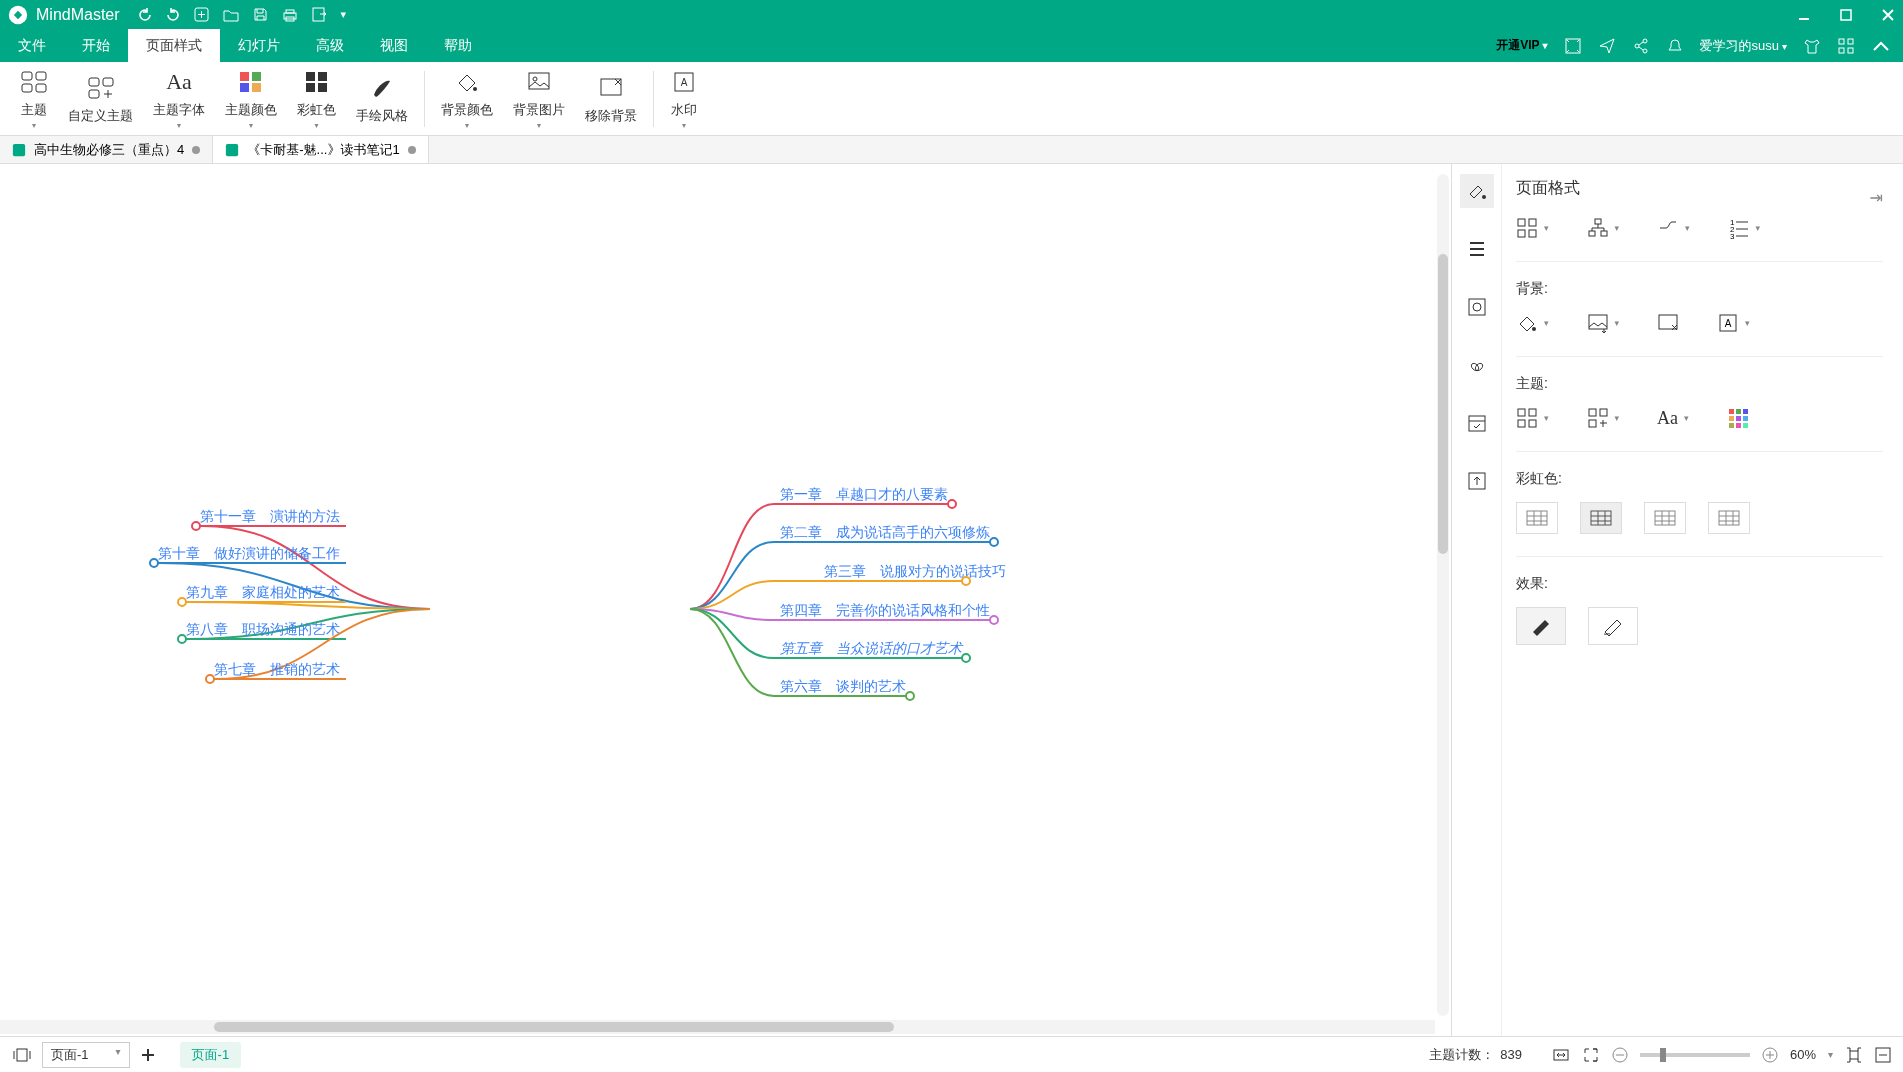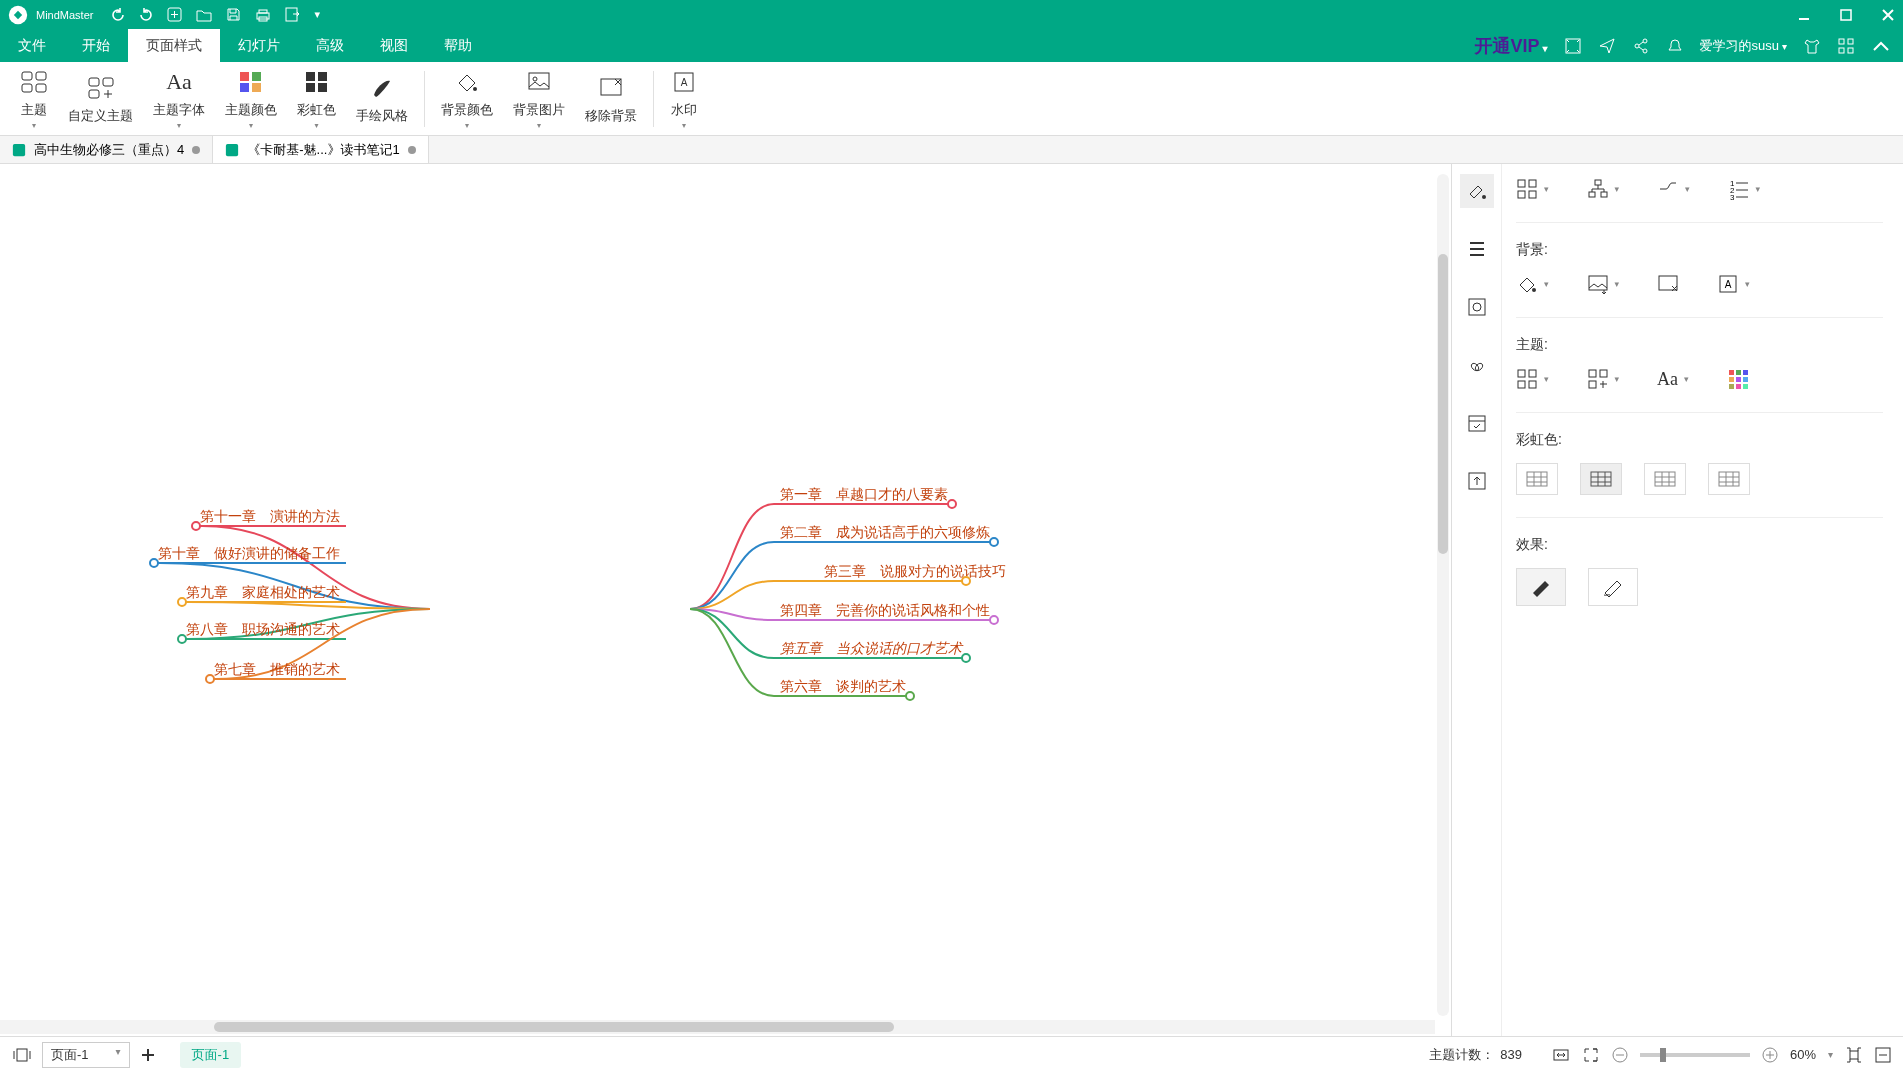--- a/index.html
+++ b/index.html
@@ -1,33 +1,33 @@
 <!DOCTYPE html>
 <html><head>
 <meta charset="utf-8">
 <style>
 * { margin: 0; padding: 0; box-sizing: border-box; font-family: "Microsoft YaHei", sans-serif; }
 body { width: 1903px; height: 1072px; overflow: hidden; background: #fff; display: flex; flex-direction: column; }
 
 
 .titlebar { height: 29px; background: #00a885; display: flex; align-items: center; padding: 0 8px; color: #fff; }
 .titlebar .logo { width: 20px; height: 20px; margin-right: 8px; }
-.titlebar .appname { font-size: 11px; }
+.titlebar .appname { font-size: 16px; }
 .titlebar .qat { display: flex; gap: 14px; margin-left: 18px; align-items: center; }
 .titlebar .qat svg { display: block; }
 .titlebar .spacer { flex: 1; }
 .titlebar .winbtns { display: flex; gap: 28px; align-items: center; }
 
 
 .menubar { height: 33px; background: #00a885; display: flex; align-items: stretch; color: #fff; font-size: 14px; }
 .menubar .mitem { padding: 0 18px; display: flex; align-items: center; cursor: pointer; }
 .menubar .mitem.active { background: #fff; color: #404040; }
 .menubar .spacer { flex: 1; }
 .menubar .right { display: flex; align-items: center; gap: 16px; padding-right: 12px; }
-.menubar .vip { color: #4c1d95; font-weight: bold; font-size: 18px; }
+.menubar .vip { color: #000000; font-weight: bold; font-size: 12px; }
 .menubar .vip::after { content: "▾"; margin-left: 3px; font-size: 10px; color: #fff; }
 .menubar .user { color: #fff; font-size: 13px; }
 .menubar .user::after { content: "▾"; margin-left: 3px; font-size: 10px; }
 
 
 .ribbon { height: 74px; border-bottom: 1px solid #ddd; display: flex; align-items: center; padding: 0 10px; }
 .rbtn { display: flex; flex-direction: column; align-items: center; justify-content: center; padding: 0 10px; height: 100%; cursor: pointer; font-size: 13px; color: #333; min-width: 48px; }
 .rbtn .ricon { height: 30px; display: flex; align-items: center; justify-content: center; }
 .rbtn .rlbl { margin-top: 4px; white-space: nowrap; }
 .rbtn .drop { font-size: 8px; color: #888; margin-top: 2px; }
@@ -55,21 +55,21 @@
 .rp-sec-lbl { margin: 8px 0 14px; }
 .rainbow-row { display: flex; gap: 22px; margin-bottom: 22px; }
 .rainbow-btn { width: 42px; height: 32px; border: 1px solid #ddd; display: flex; align-items: center; justify-content: center; cursor: pointer; }
 .rainbow-btn.active { background: #eee; }
 .effect-row { display: flex; gap: 22px; }
 .effect-btn { width: 50px; height: 38px; border: 1px solid #ddd; background: #f3f3f3; display: flex; align-items: center; justify-content: center; cursor: pointer; }
 .rpbody hr { border:none; border-top:1px solid #eee; margin: 12px 0 18px; }
 
 
 .mm-center { position: absolute; left: 420px; top: 445px; transform: translateY(-50%); padding: 10px 18px; font-size: 17px; font-weight: bold; background: #fff; border-radius: 4px; }
-.mm-node { position: absolute; font-size: 14px; color: #c2410c; white-space: nowrap; }
+.mm-node { position: absolute; font-size: 14px; color: #3b82f6; white-space: nowrap; }
 .mm-dot { position: absolute; width: 10px; height: 10px; border-radius: 50%; border: 2px solid; background: #fff; }
 .mm-svg { position: absolute; left: 0; top: 0; width: 100%; height: 100%; pointer-events: none; }
 .mm-svg path { fill: none; stroke-width: 2; }
 
 
 .vscroll { position: absolute; right: 2px; top: 10px; bottom: 20px; width: 12px; background: #f3f3f3; border-radius: 6px; }
 .vscroll .thumb { position: absolute; left: 1px; right: 1px; top: 80px; height: 300px; background: #ccc; border-radius: 5px; }
 .hscroll-area { position: absolute; left: 0; right: 16px; bottom: 2px; height: 14px; background: #f3f3f3; }
 .hscroll-area .thumb { position: absolute; top: 2px; bottom: 2px; left: 214px; width: 680px; background: #ccc; border-radius: 5px; }
 
@@ -394,20 +394,24 @@
           </svg>
         </div>
       <div class="rptab">
           <svg width="22" height="22">
             <rect x="3" y="3" width="16" height="16" stroke="#333" fill="none"></rect>
             <path d="M11 15V7M8 10l3-3 3 3" stroke="#333" fill="none"></path>
           </svg>
         </div>
     </div>
     <div class="rpbody">
+      <div class="rp-head">
+        <h3>页面格式</h3>
+        <span class="collapse">⇥</span>
+      </div>
       <div class="rp-row">
         <div class="pbtn">
             <svg width="22" height="22">
               <rect x="2" y="2" width="7" height="7" stroke="#333" fill="none"></rect>
               <rect x="13" y="2" width="7" height="7" stroke="#333" fill="none"></rect>
               <rect x="2" y="13" width="7" height="7" stroke="#333" fill="none"></rect>
               <rect x="13" y="13" width="7" height="7" stroke="#333" fill="none"></rect>
             </svg>
             <span class="dd">▾</span>
           </div>

